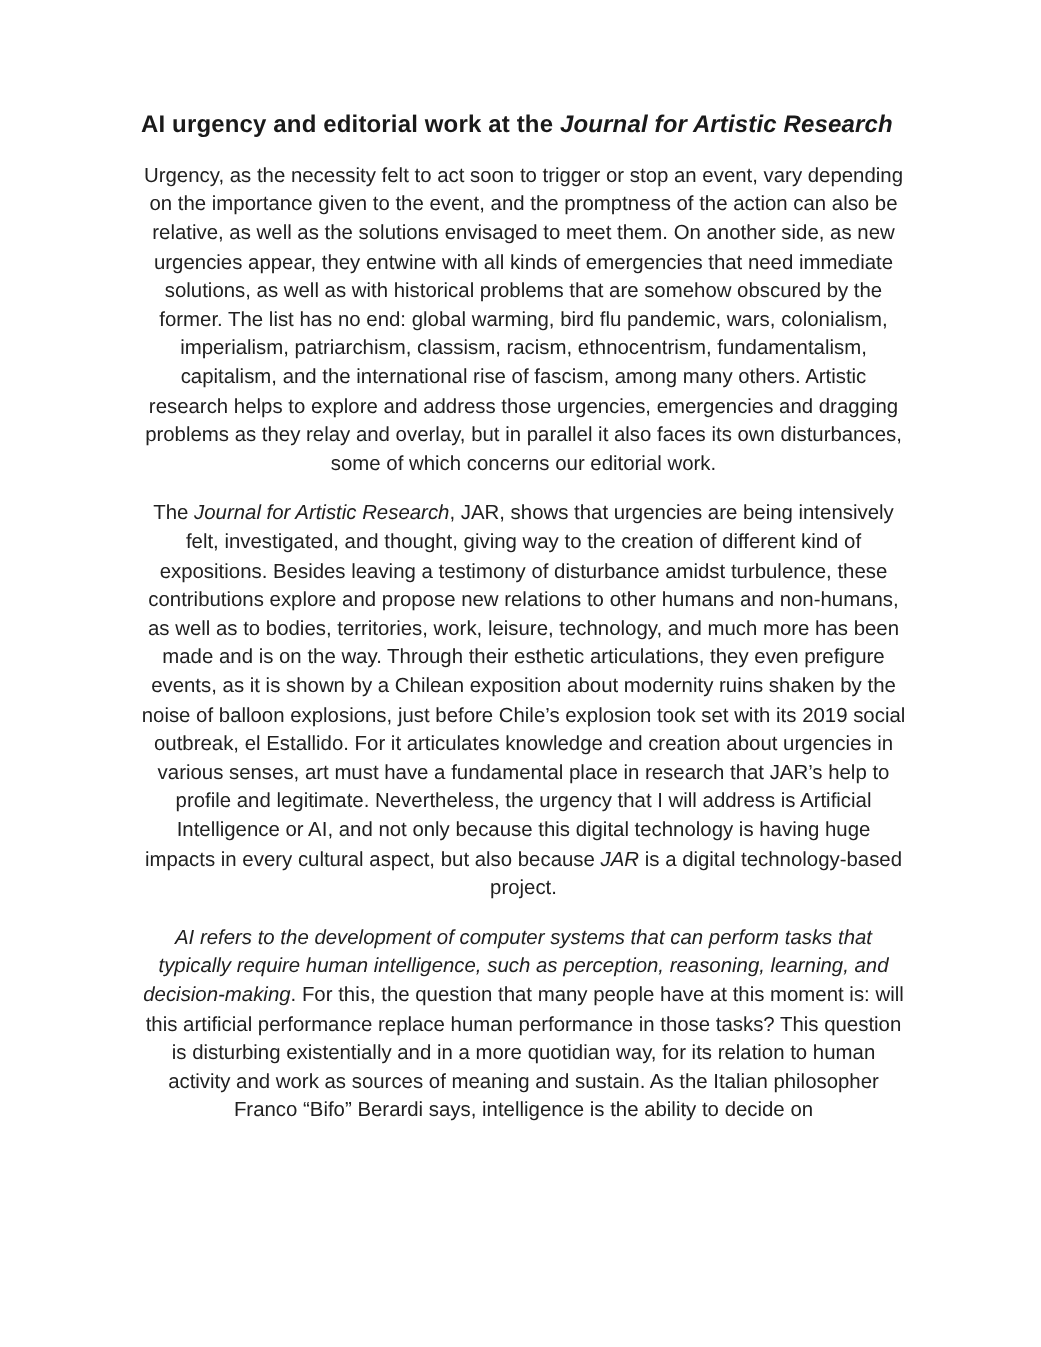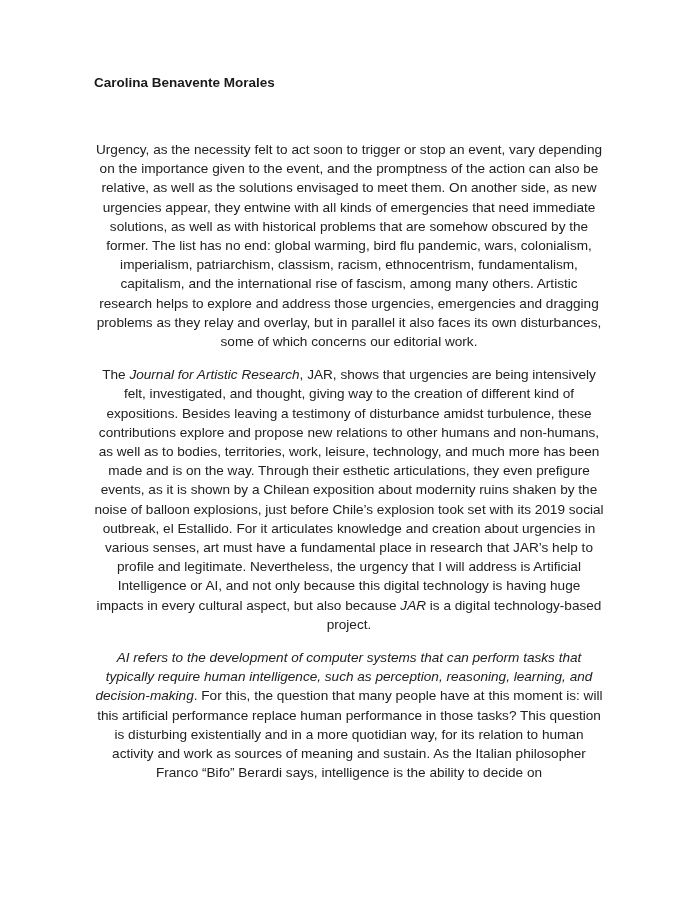--- a/index.html
+++ b/index.html
@@ -52,22 +52,22 @@
     font-style: italic;
     font-weight: inherit;
   }
 </style>
 </head>
 <body>
 
 <div class="page">
   <div class="content">
 
+    <h1 class="doc-title"><span>AI urgency and editorial work at the </span><em>Journal for Artistic Research</em></h1>
 
-    <p class="author">Carolina Benavente Morales</p>
 
     <div class="body-text" id="paragraphs">
         <p><span>Urgency, as the necessity felt to act soon to trigger or stop an event, vary depending on the importance given to the event, and the promptness of the action can also be relative, as well as the solutions envisaged to meet them. On another side, as new urgencies appear, they entwine with all kinds of emergencies that need immediate solutions, as well as with historical problems that are somehow obscured by the former. The list has no end: global warming, bird flu pandemic, wars, colonialism, imperialism, patriarchism, classism, racism, ethnocentrism, fundamentalism, capitalism, and the international rise of fascism, among many others. Artistic research helps to explore and address those urgencies, emergencies and dragging problems as they relay and overlay, but in parallel it also faces its own disturbances, some of which concerns our editorial work.</span></p>
         <p><span>The </span><em>Journal for Artistic Research</em><span>, JAR, shows that urgencies are being intensively felt, investigated, and thought, giving way to the creation of different kind of expositions. Besides leaving a testimony of disturbance amidst turbulence, these contributions explore and propose new relations to other humans and non-humans, as well as to bodies, territories, work, leisure, technology, and much more has been made and is on the way. Through their esthetic articulations, they even prefigure events, as it is shown by a Chilean exposition about modernity ruins shaken by the noise of balloon explosions, just before Chile’s explosion took set with its 2019 social outbreak, el Estallido. For it articulates knowledge and creation about urgencies in various senses, art must have a fundamental place in research that JAR’s help to profile and legitimate. Nevertheless, the urgency that I will address is Artificial Intelligence or AI, and not only because this digital technology is having huge impacts in every cultural aspect, but also because </span><em>JAR</em><span> is a digital technology-based project.</span></p>
         <p><em>AI refers to the development of computer systems that can perform tasks that typically require human intelligence, such as perception, reasoning, learning, and decision-making</em><span>. For this, the question that many people have at this moment is: will this artificial performance replace human performance in those tasks? This question is disturbing existentially and in a more quotidian way, for its relation to human activity and work as sources of meaning and sustain. As the Italian philosopher Franco “Bifo” Berardi says, intelligence is the ability to decide on</span></p>
       </div>
 
   </div>
 </div>
 

